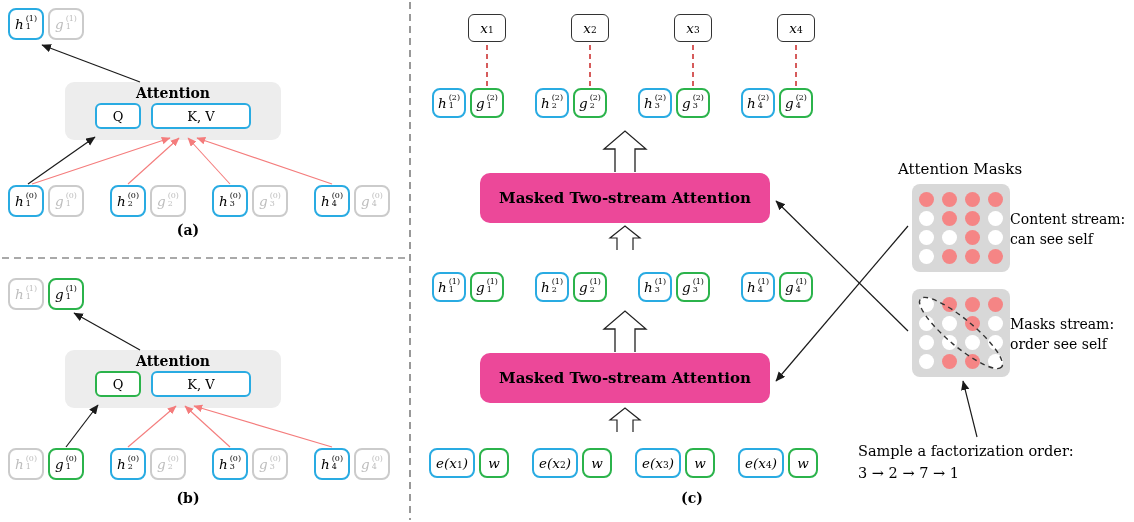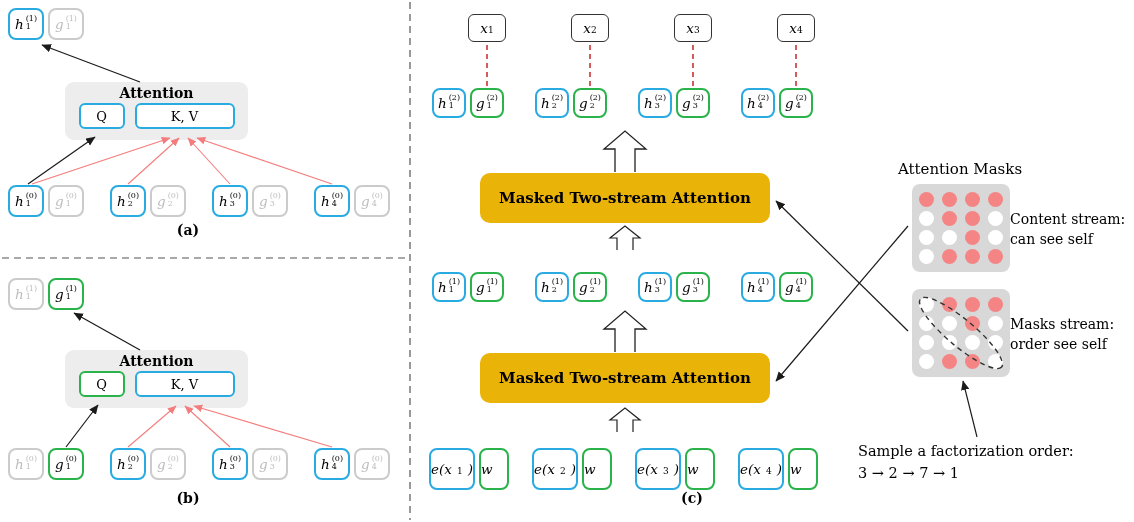--- a/index.html
+++ b/index.html
@@ -18,42 +18,42 @@
   .scr{display:inline-flex;flex-direction:column;justify-content:center;align-items:flex-start;
        margin-left:2px;transform:translateY(-1px);}
   .ssup,.ssub{font-size:8px;line-height:8.5px;font-style:normal;}
   .node sub{font-size:9px;font-style:normal;line-height:1;transform:translateY(2px);}
   .c-blue{border-color:#29ABE2;}
   .c-green{border-color:#2BB34B;}
   .c-gray{border-color:#CBCBCB;color:#BDBDBD;}
   .c-black{border-color:#333;border-width:1.4px;}
 
   
-  .attn{position:absolute;width:183px;height:58px;background:#EDEDED;border-radius:9px;z-index:1;
+  .attn{position:absolute;width:216px;height:58px;background:#EDEDED;border-radius:9px;z-index:1;
         display:flex;flex-direction:column;align-items:center;}
   .attn-title{font-weight:bold;font-size:14px;margin-top:3px;}
   .attn-row{display:flex;gap:10px;margin-top:2px;}
   .qkv{box-sizing:border-box;height:26px;background:#fff;border:2px solid #29ABE2;border-radius:6px;
        display:flex;align-items:center;justify-content:center;font-size:13px;}
   .qkv.q{width:46px;}
   .qkv.kv{width:100px;}
   .qkv.qgreen{border-color:#2BB34B;}
 
   .cap{position:absolute;font-weight:bold;font-size:14px;width:60px;text-align:center;z-index:2;}
 
   
   #c-x{gap:65px;}
   #c-x .node{width:38px;height:28px;border-radius:6px;}
   #c-l2{gap:31px;} #c-l1{gap:31px;}
   #c-l2 .node,#c-l1 .node{width:34px;height:30px;}
   #c-embed{gap:23px;}
-  #c-embed .node{height:42px;justify-content:space-between;}
+  #c-embed .node{height:30px;}
   #c-embed .pair .node:first-child{width:46px;}
   #c-embed .pair .node:last-child{width:30px;}
-  .mts{position:absolute;left:480px;width:290px;height:50px;background:#eab308;border-radius:10px;
+  .mts{position:absolute;left:480px;width:290px;height:50px;background:#ec4899;border-radius:10px;
        display:flex;align-items:center;justify-content:center;font-weight:bold;font-size:15px;z-index:1;}
 
   
   .mask-title{position:absolute;left:885px;top:140px;width:150px;text-align:center;font-size:15px;z-index:2;margin-top:20px;}
   .mask{position:absolute;left:912px;background:#D8D8D8;border-radius:8px;display:grid;
         grid-template-columns:repeat(4,15px);column-gap:8px;row-gap:4px;padding:8px 7px;z-index:2;}
   .dot{width:15px;height:15px;border-radius:50%;}
   .dot-red{background:#F58585;}
   .dot-white{background:#fff;}
   .mask-label{position:absolute;font-size:14px;text-align:left;line-height:1.4;z-index:2;}

